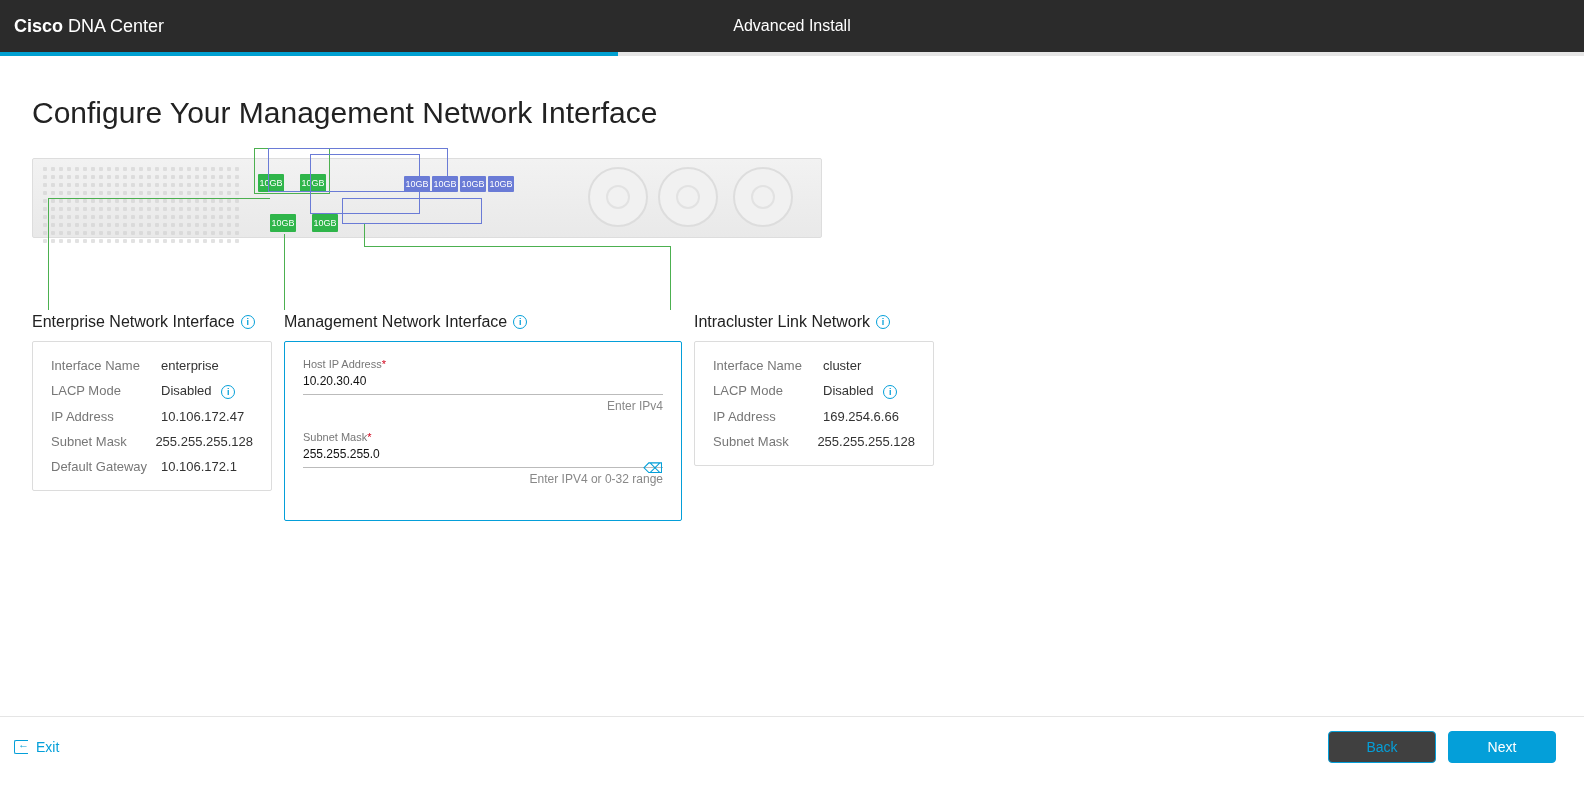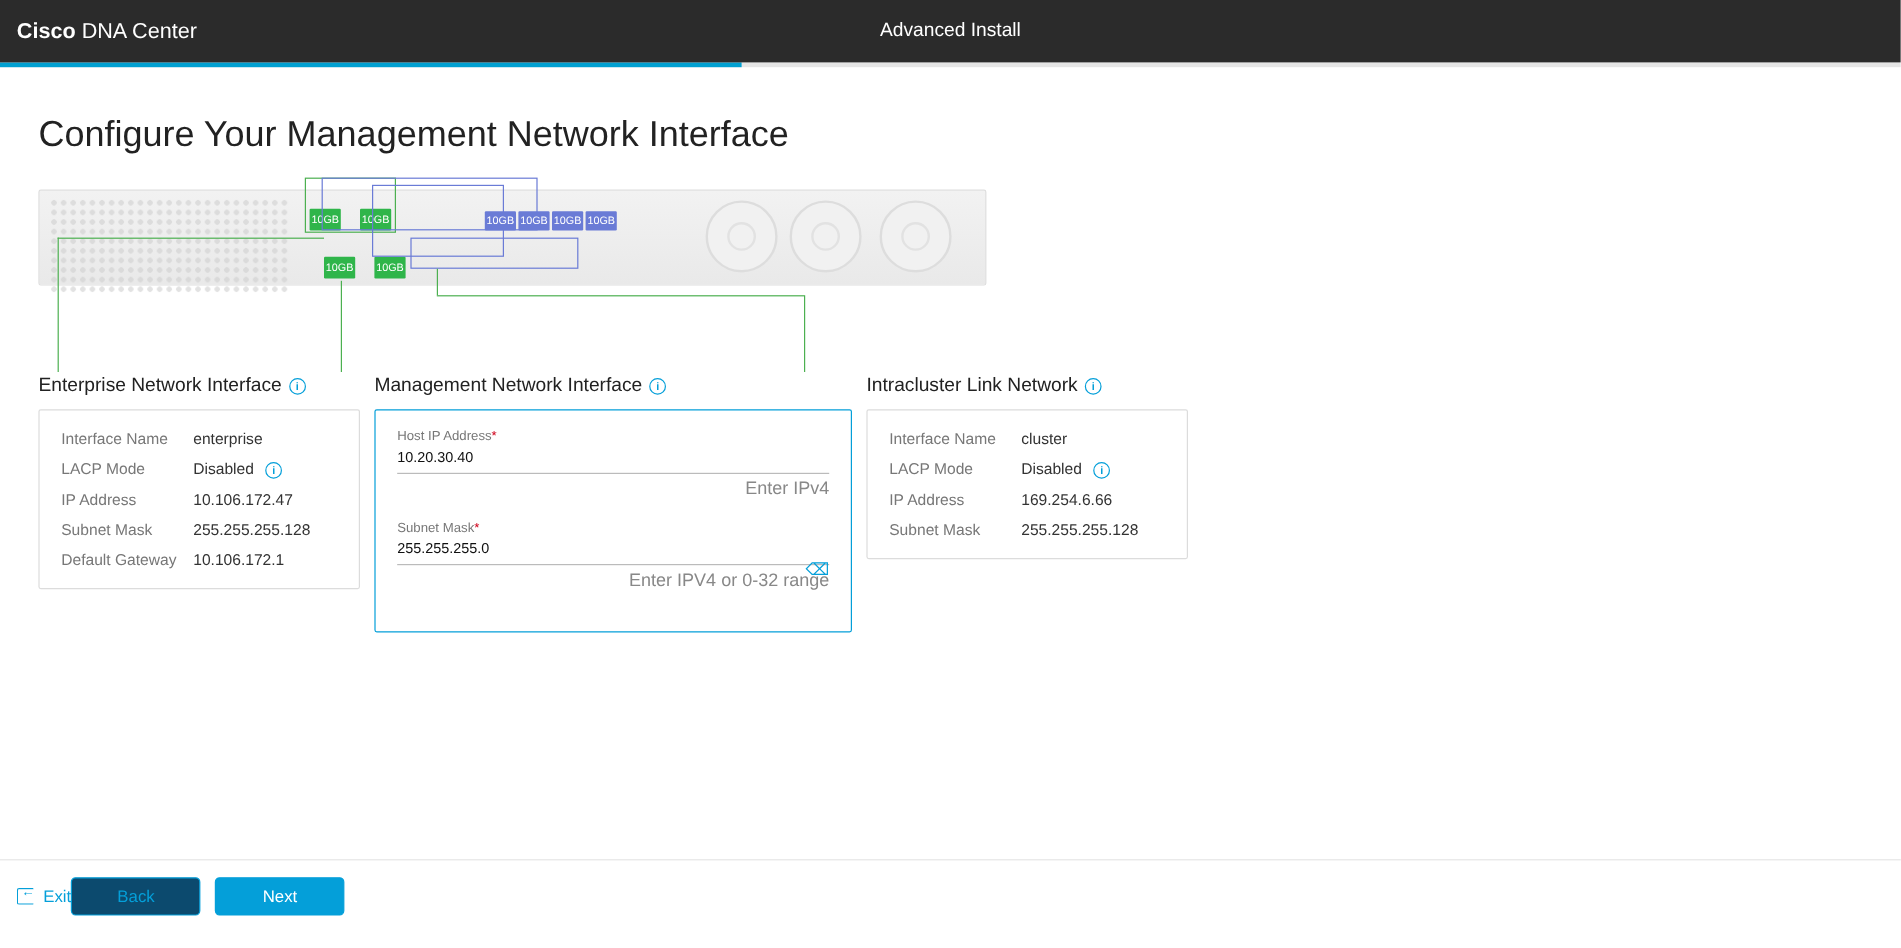--- a/index.html
+++ b/index.html
@@ -49,49 +49,49 @@
 
   
   .enterprise-box { position:absolute; border:1px solid #4cb050; }
   .blue-box { position:absolute; border:1px solid #6a7bd6; }
 
   
   .vline { position:absolute; width:1px; background:#4cb050; }
 
   
   .sections { display:flex; gap:12px; margin-top:0; }
-  .section { width: 268px; }
+  .section { width: 240px; }
   .section.mid { width: 398px; }
   .section-title { font-size:16px; color:#222; display:flex; align-items:center; gap:6px; margin-bottom:10px; }
   .info-icon { width:14px; height:14px; border:1px solid #049fd9; border-radius:50%; display:inline-flex; align-items:center; justify-content:center; font-size:9px; color:#049fd9; font-weight:600; }
 
   .card { border:1px solid #dcdcdc; border-radius:2px; padding:16px 18px; font-size:13px; color:#555; }
   .card.active { border:1px solid #049fd9; }
   .kv { display:flex; margin-bottom:10px; }
   .kv .k { width:110px; color:#777; }
   .kv .v { color:#333; }
 
   
   .field-label { font-size:11px; color:#777; }
   .field-label .req { color:#d0021b; }
   .text-input { font-size:12px; color:#111; border:none; border-bottom:1px solid #bbb; padding:4px 0 6px 0; width:100%; outline:none; background:transparent; }
-  .hint { text-align:right; font-size:15px; color:#888; margin-top:4px; }
+  .hint { text-align:right; font-size:12px; color:#888; margin-top:4px; }
   .field { margin-bottom:18px; position:relative; }
   .clear-btn { position:absolute; right:0; bottom:10px; color:#049fd9; font-size:14px; cursor:pointer; user-select:none; }
   .disabled-field .text-input { color:#bbb; }
   .note { font-size:11px; color:#888; margin-top:4px; }
 
   
-  .footer { position:absolute; left:0; right:0; bottom:0; height:74px; border-top:1px solid #e5e5e5; display:flex; align-items:center; padding:0 28px 14px 14px; background:#fff; }
+  .footer { position:absolute; left:0; right:0; bottom:0; height:74px; border-top:1px solid #e5e5e5; display:flex; align-items:center; padding:0 28px 14px 14px; justify-content:space-between; background:#fff; }
   .exit { color:#049fd9; font-size:14px; display:flex; align-items:center; gap:8px; cursor:pointer; }
   .exit-icon { width:14px; height:14px; border:1.5px solid #049fd9; border-right:none; border-radius:2px 0 0 2px; position:relative; }
   .exit-icon::after { content:"←"; position:absolute; left:3px; top:-3px; font-size:11px; color:#049fd9; }
   .btns { display:flex; gap:12px; }
   .btn { min-width:108px; height:32px; border-radius:4px; font-size:14px; display:flex; align-items:center; justify-content:center; cursor:pointer; }
-  .btn-outline { border:1px solid #049fd9; color:#049fd9; background:#0c4a6e; }
+  .btn-outline { border:1px solid #049fd9; color:#049fd9; background:#404040; }
   .btn-primary { background:#049fd9; color:#fff; border:1px solid #049fd9; }
 </style>
 </head>
 <body>
 
 <div class="topbar">
   <div class="brand">
     <b>Cisco</b>
     <span>DNA Center</span>
   </div>

